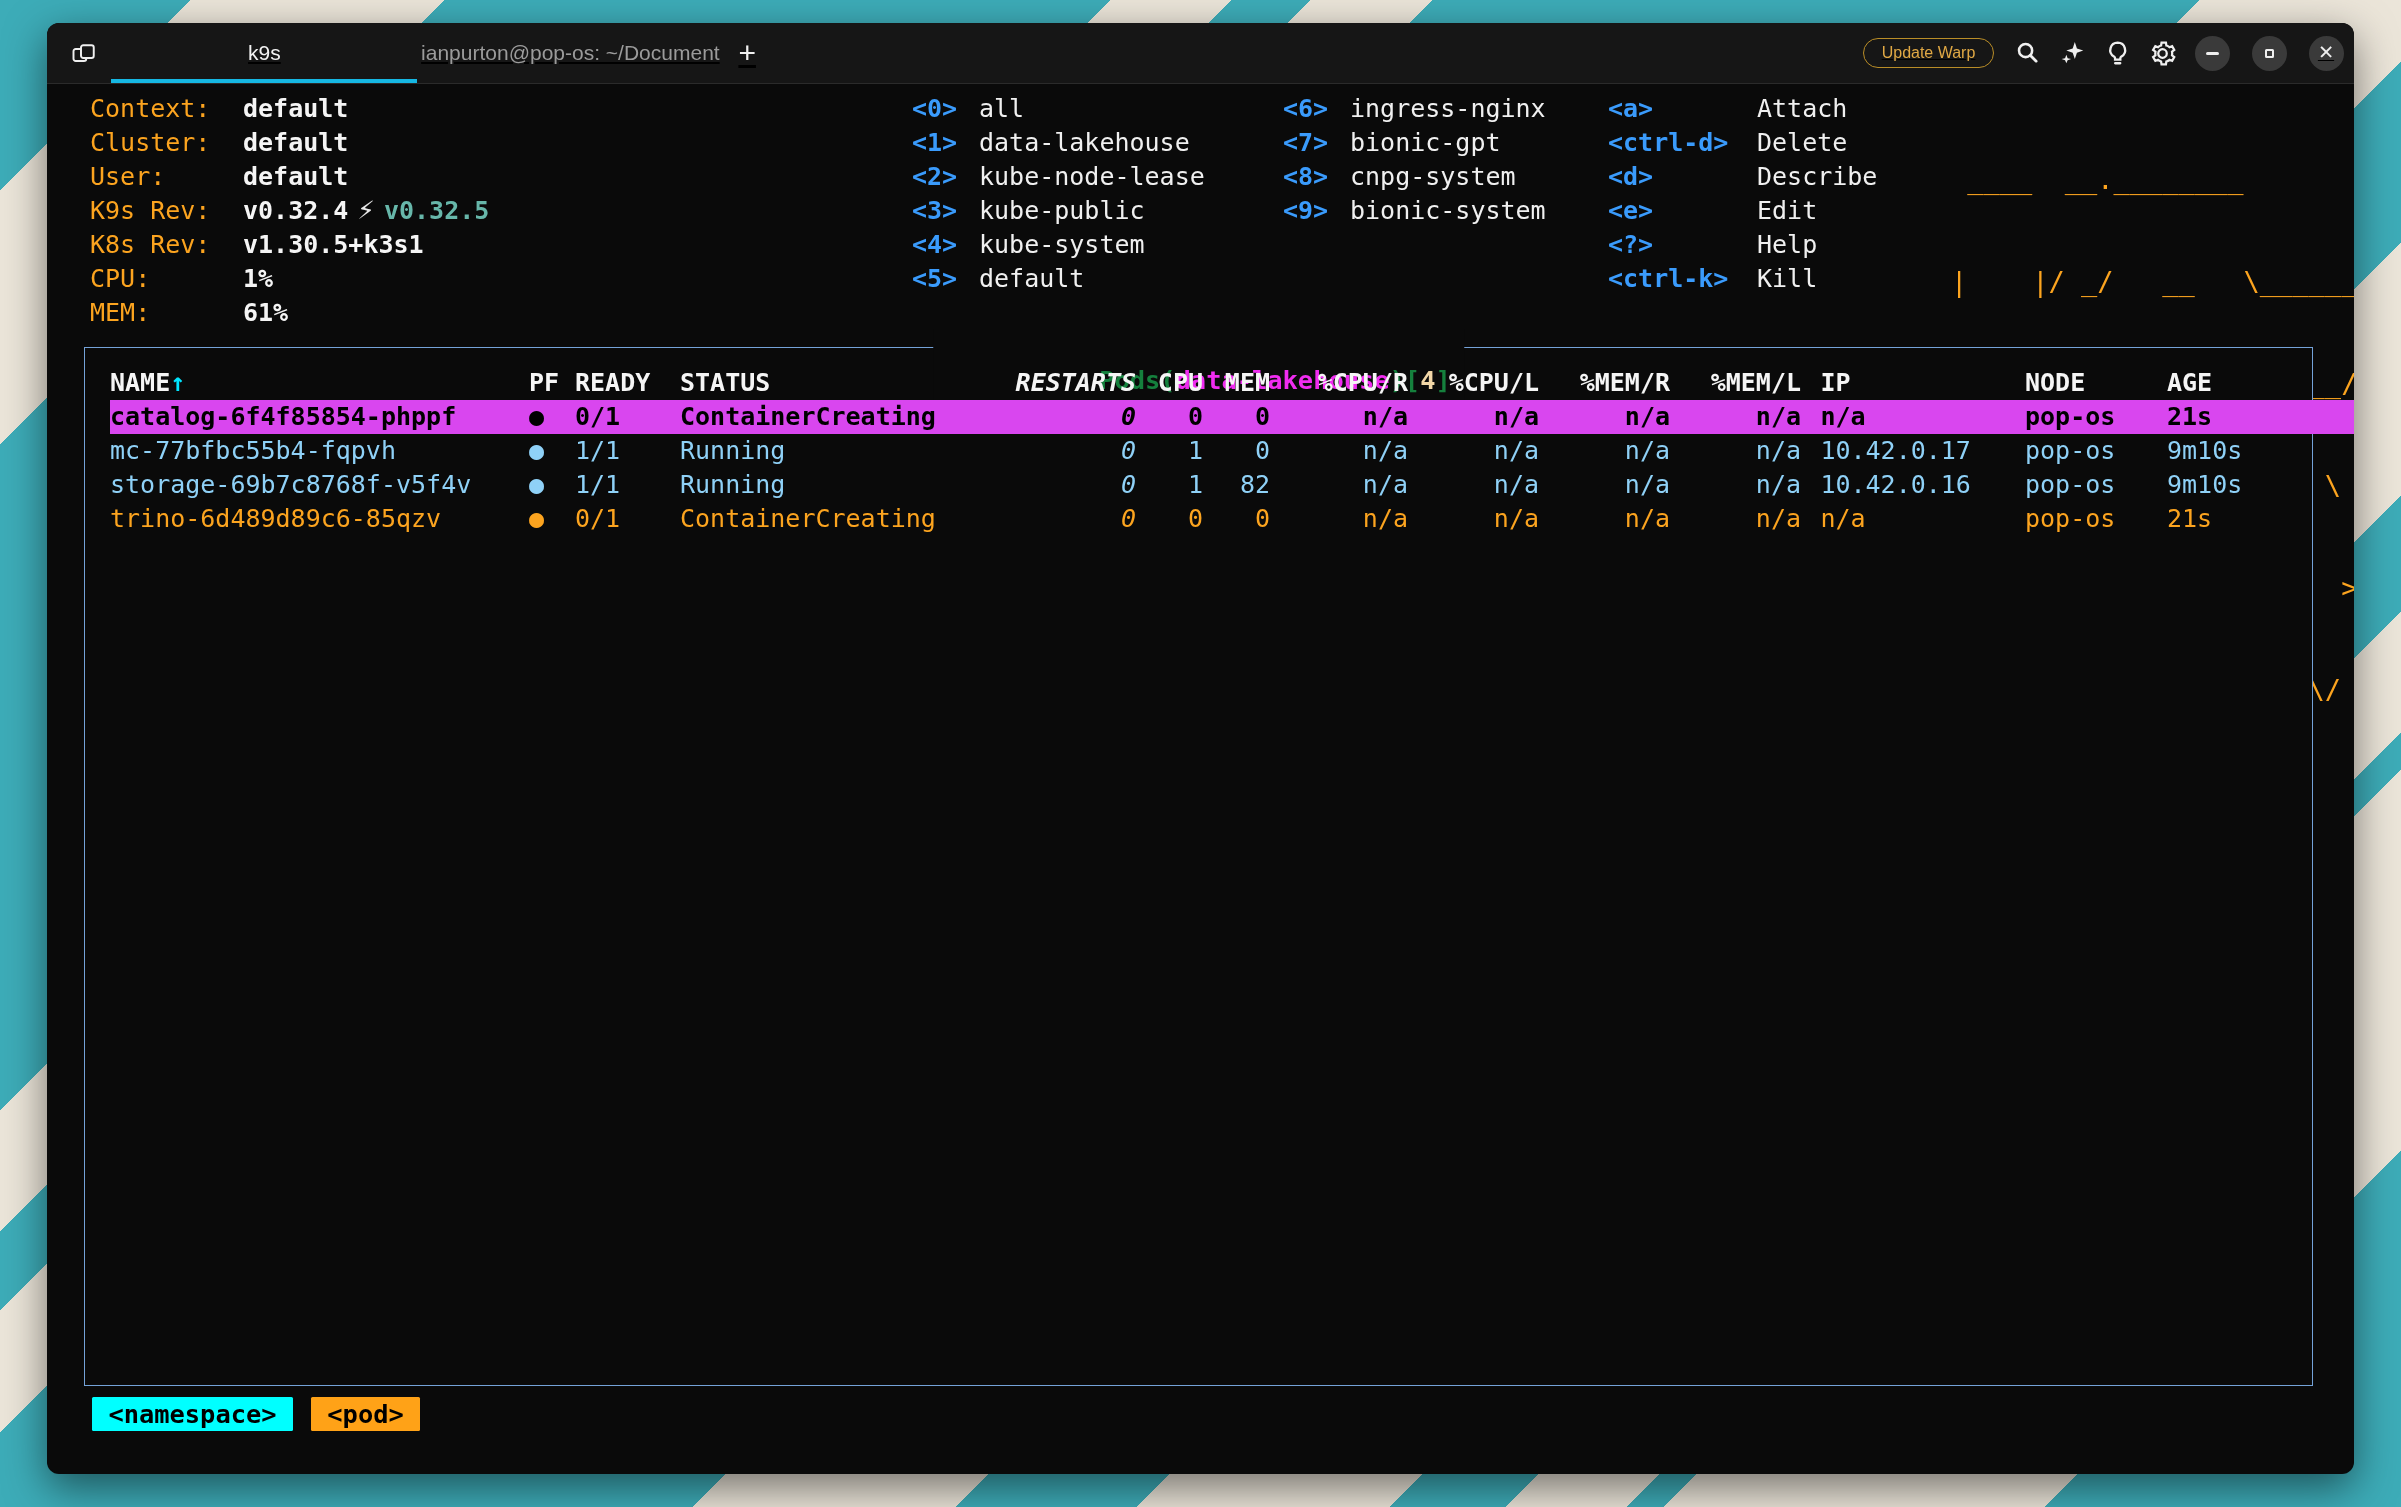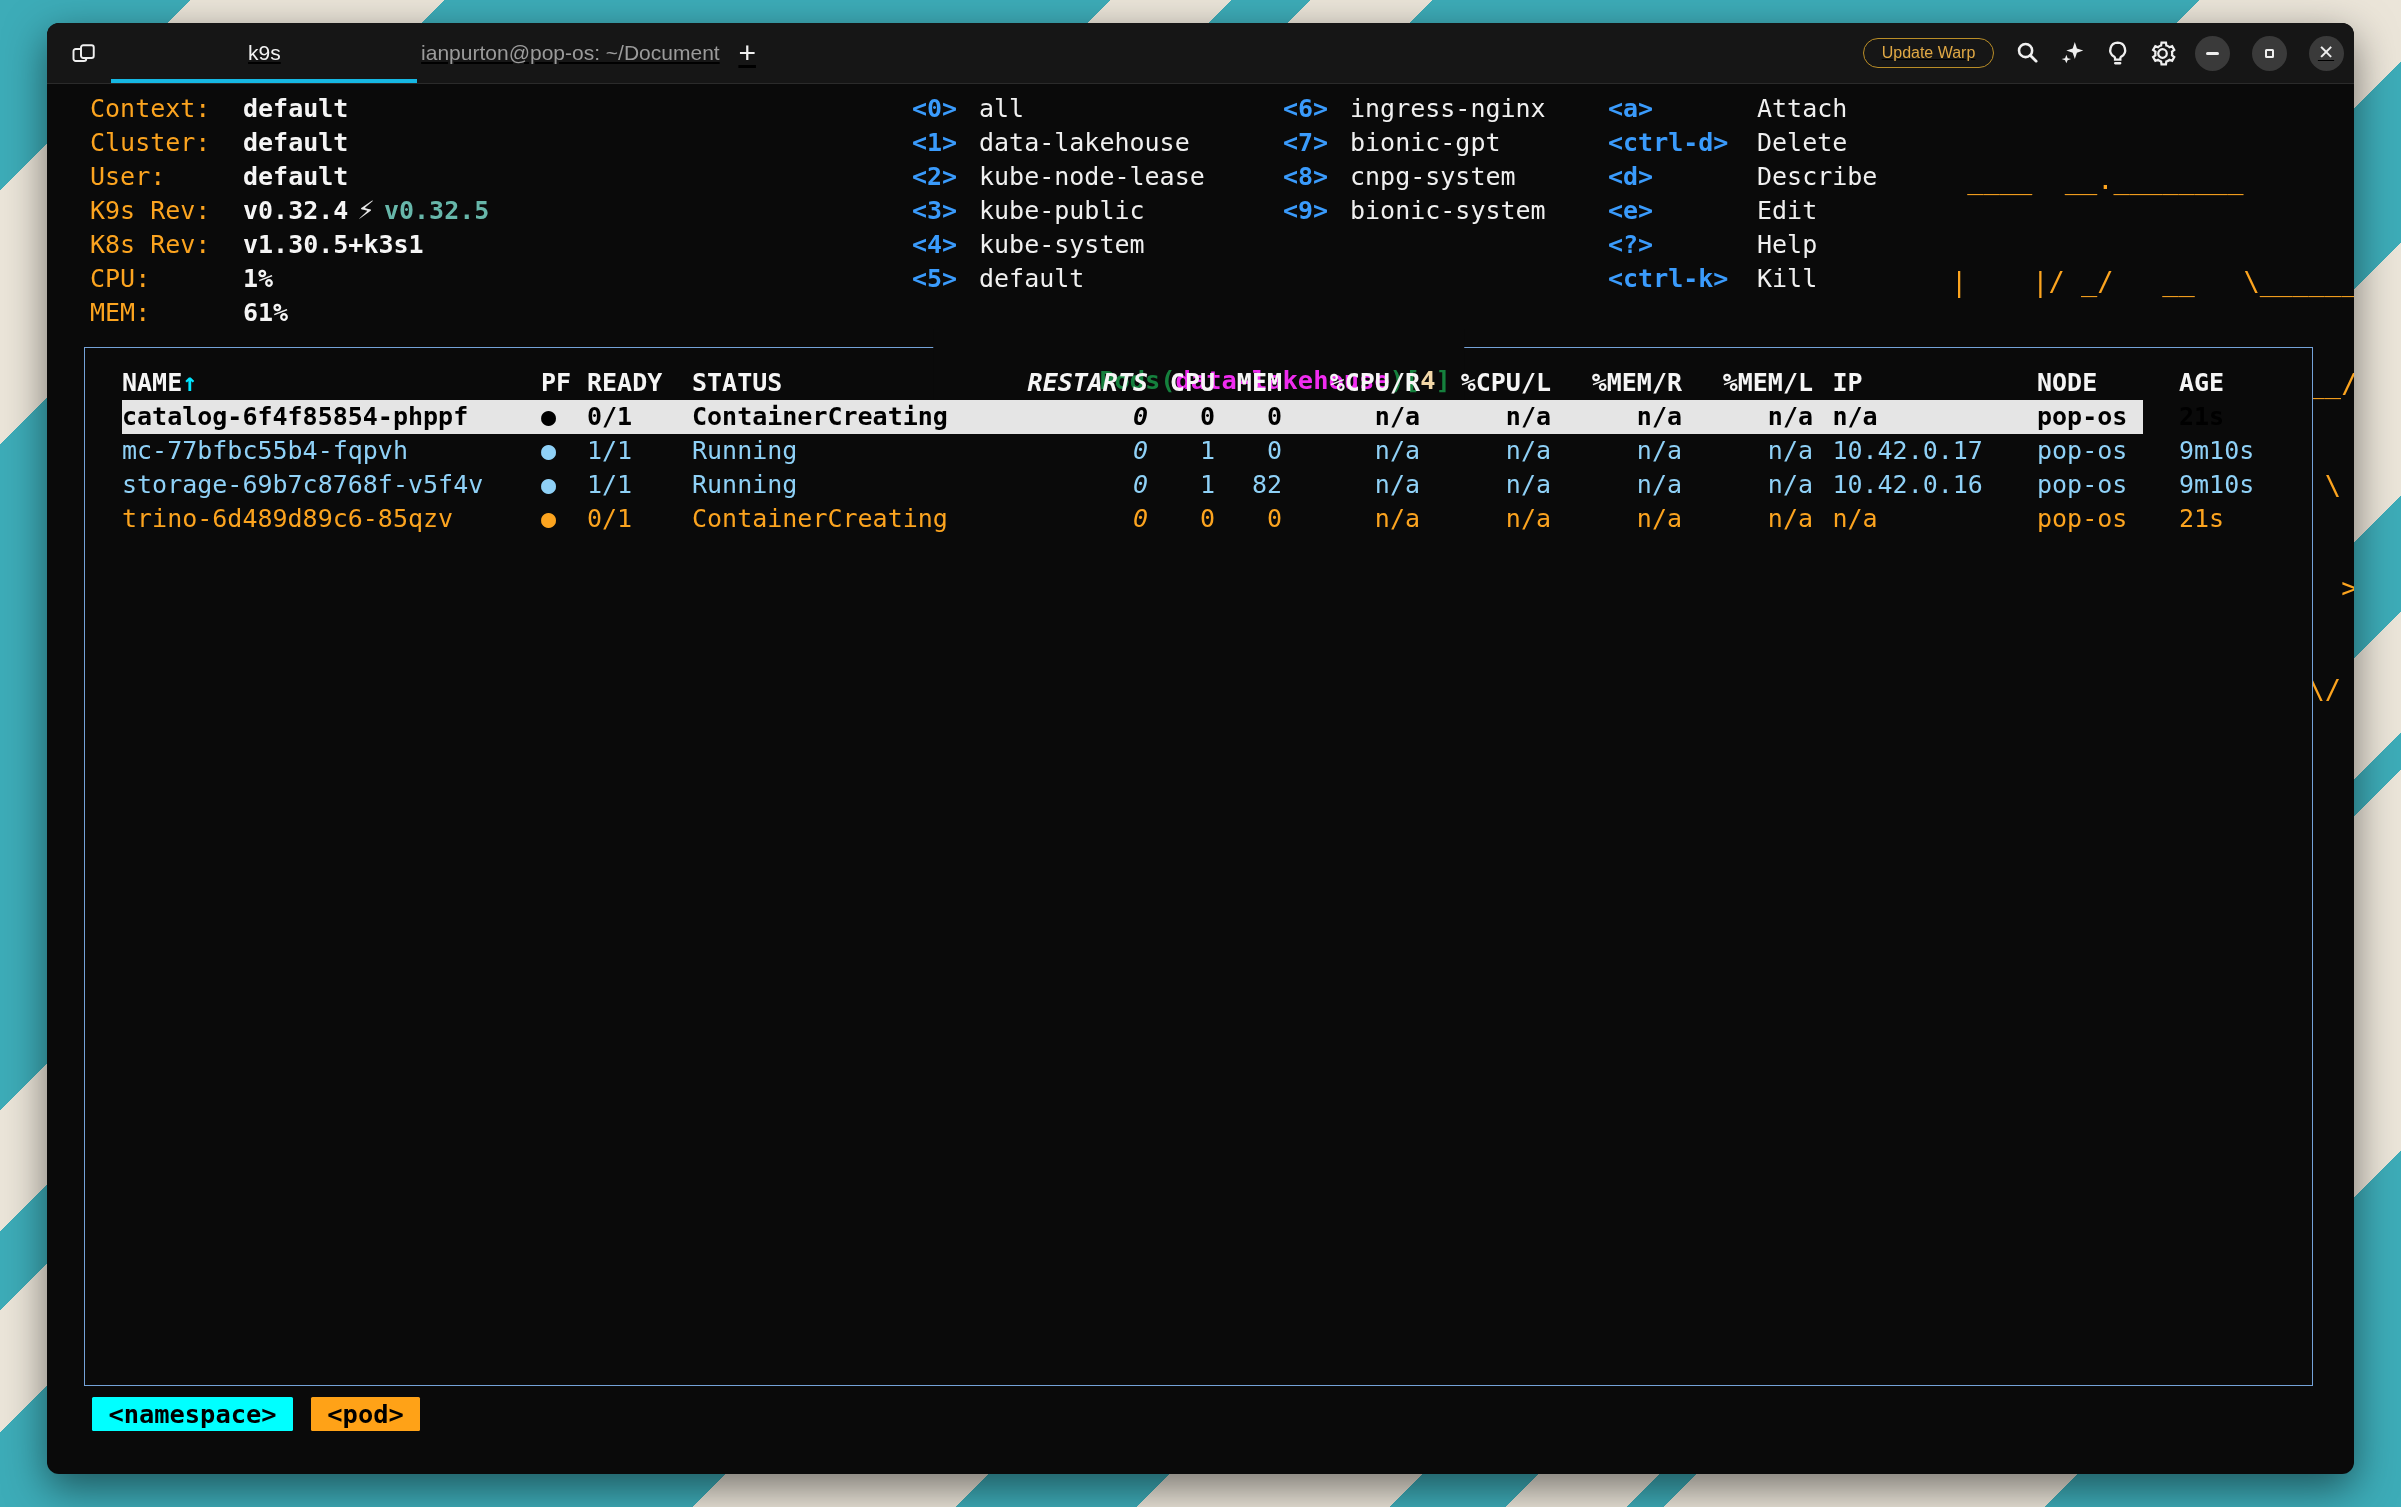--- a/index.html
+++ b/index.html
@@ -82,40 +82,40 @@
     border:1.9px solid #74a2d8; background:#0a0a0a;
   }
   .pt-title {
     position:absolute; top:-18.7px; left:50%; transform:translateX(-50%);
     background:#0a0a0a; padding:0 13.5px; font-weight:bold; font-size:25.4px; white-space:pre;
   }
   .pt-title .t-cyan { color:#15803d; }
   .pt-title .t-mag  { color:#f02cf0; }
   .pt-title .t-tan  { color:#f2d7a7; }
 
-  .rows { position:absolute; left:37px; right:0; top:18px; }
+  .rows { position:absolute; left:25px; right:0; top:18px; }
   .trow { display:flex; height:34px; align-items:center; white-space:pre; }
   .thead { color:#f5f5f5; font-weight:bold; }
   .thead .sort { color:#00e5ff; }
   .c { flex:none; overflow:hidden; }
   .c-name     { width:419px; }
   .c-pf       { width:46px;  }
   .c-ready    { width:105px; }
   .c-status   { width:314px; }
   .c-restarts { width:142px; text-align:right;font-style:italic; }
   .c-cpu      { width:67px;  text-align:right; }
   .c-mem      { width:67px;  text-align:right; }
   .c-cpur     { width:138px; text-align:right; }
   .c-cpul     { width:131px; text-align:right; }
   .c-memr     { width:131px; text-align:right; }
   .c-meml     { width:131px; text-align:right; }
   .c-ip       { width:224px; padding-left:19.4px; }
   .c-node     { width:142px; }
   .c-age      { width:135px; }
-  .row-selected { background:#e5e5e5; color:#000000; font-weight:bold; width:2021px; }
+  .row-selected { background:#d946ef; color:#000000; font-weight:bold; width:2292px; }
   .row-running  { color:#8fd1f7; }
   .row-pending  { color:#fca41f; }
 
   
   .crumbs { position:absolute; left:45px; top:1313px; display:flex; gap:18px; }
   .crumb {
     height:34px; display:flex; align-items:center; padding:0 16.4px;
     font-weight:bold; font-size:25.4px; color:#000; border-radius:1.5px; cursor:pointer; white-space:pre;
   }
   .crumb-ns  { background:#00ffff; }

